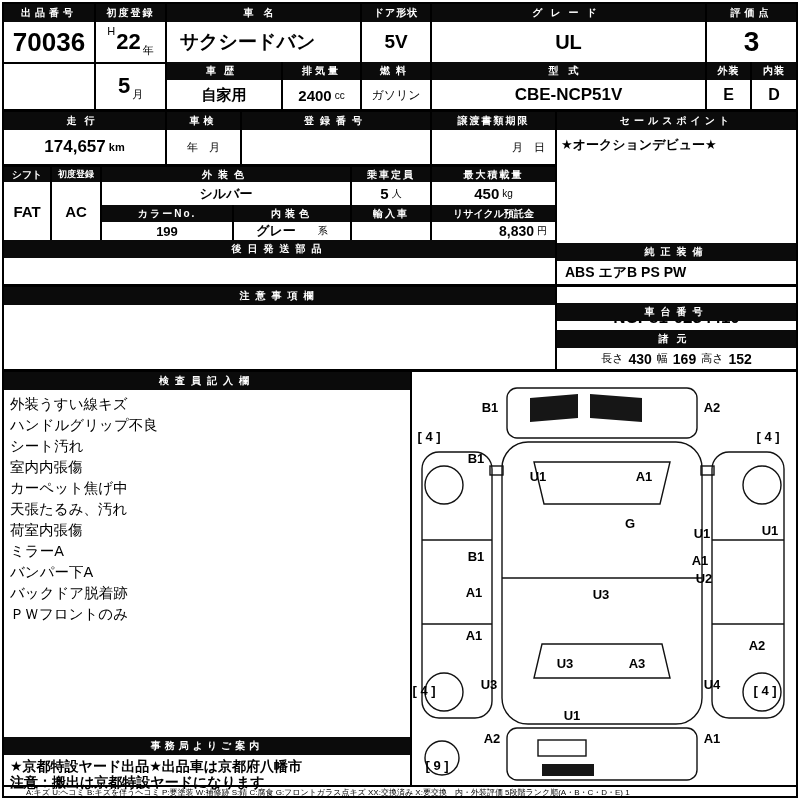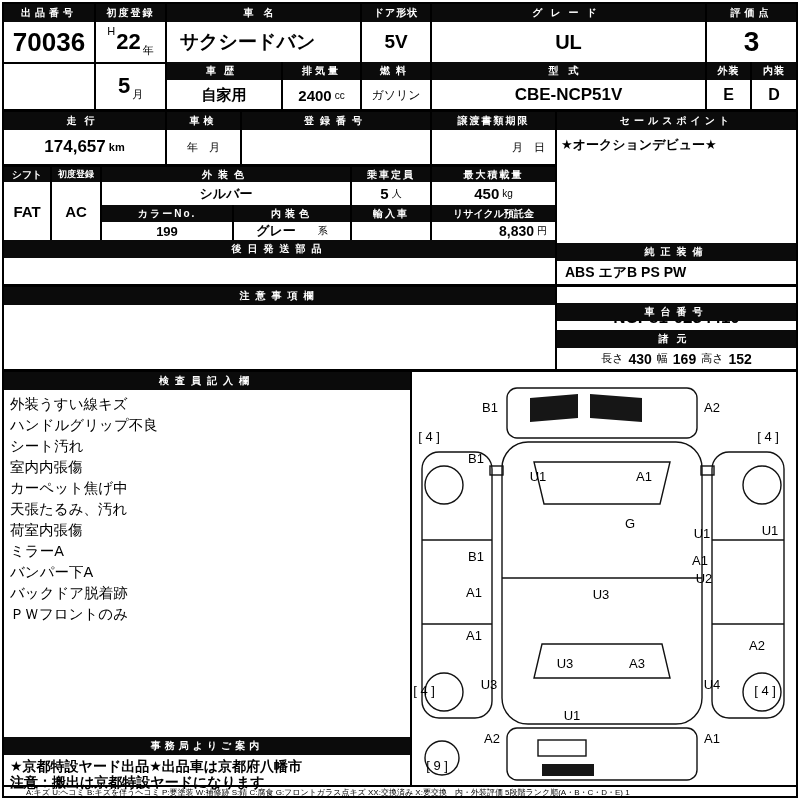--- a/index.html
+++ b/index.html
@@ -21,21 +21,21 @@
   .b15{font-size:15px;font-weight:bold} .b14{font-size:14px;font-weight:bold} .b13{font-size:13px;font-weight:bold}
   .r12{font-size:12px} .s11{font-size:11px} .s10{font-size:10px} .s9{font-size:11px}
   .unit { font-size:10px; margin-left:3px; }
   .era { font-size:11px; align-self:flex-start; margin-top:3px; margin-right:1px; }
   .ysuf { font-size:11px; align-self:flex-end; margin-bottom:4px; margin-left:2px; }
   .notes { position:absolute; z-index:1; font-size:14.5px; line-height:21px; }
   .note-line { white-space:nowrap; }
   .office-line { font-size:14px; font-weight:bold; line-height:16px; white-space:nowrap; }
   .diagram { position:absolute; z-index:1; }
   .diagram svg { position:absolute; left:0; top:0; }
-  .dmg { position:absolute; transform:translate(-50%,-50%); font-size:13px; font-weight:400; z-index:5; white-space:nowrap; }
+  .dmg { position:absolute; transform:translate(-50%,-50%); font-size:13px; font-weight:700; z-index:5; white-space:nowrap; }
   .legend { position:absolute; font-size:8px; white-space:nowrap; overflow:hidden; display:flex; align-items:center; z-index:5;margin-left:20px; }
 </style>
 </head>
 <body>
 
 <div class="sheet">
   <div class="sheet-frame"></div>
 
   <div class="hdr ls4" style="left:4px;top:4px;width:90px;height:18px">出品番号</div>
   <div class="hdr ls2" style="left:96px;top:4px;width:69px;height:18px">初度登録</div>

